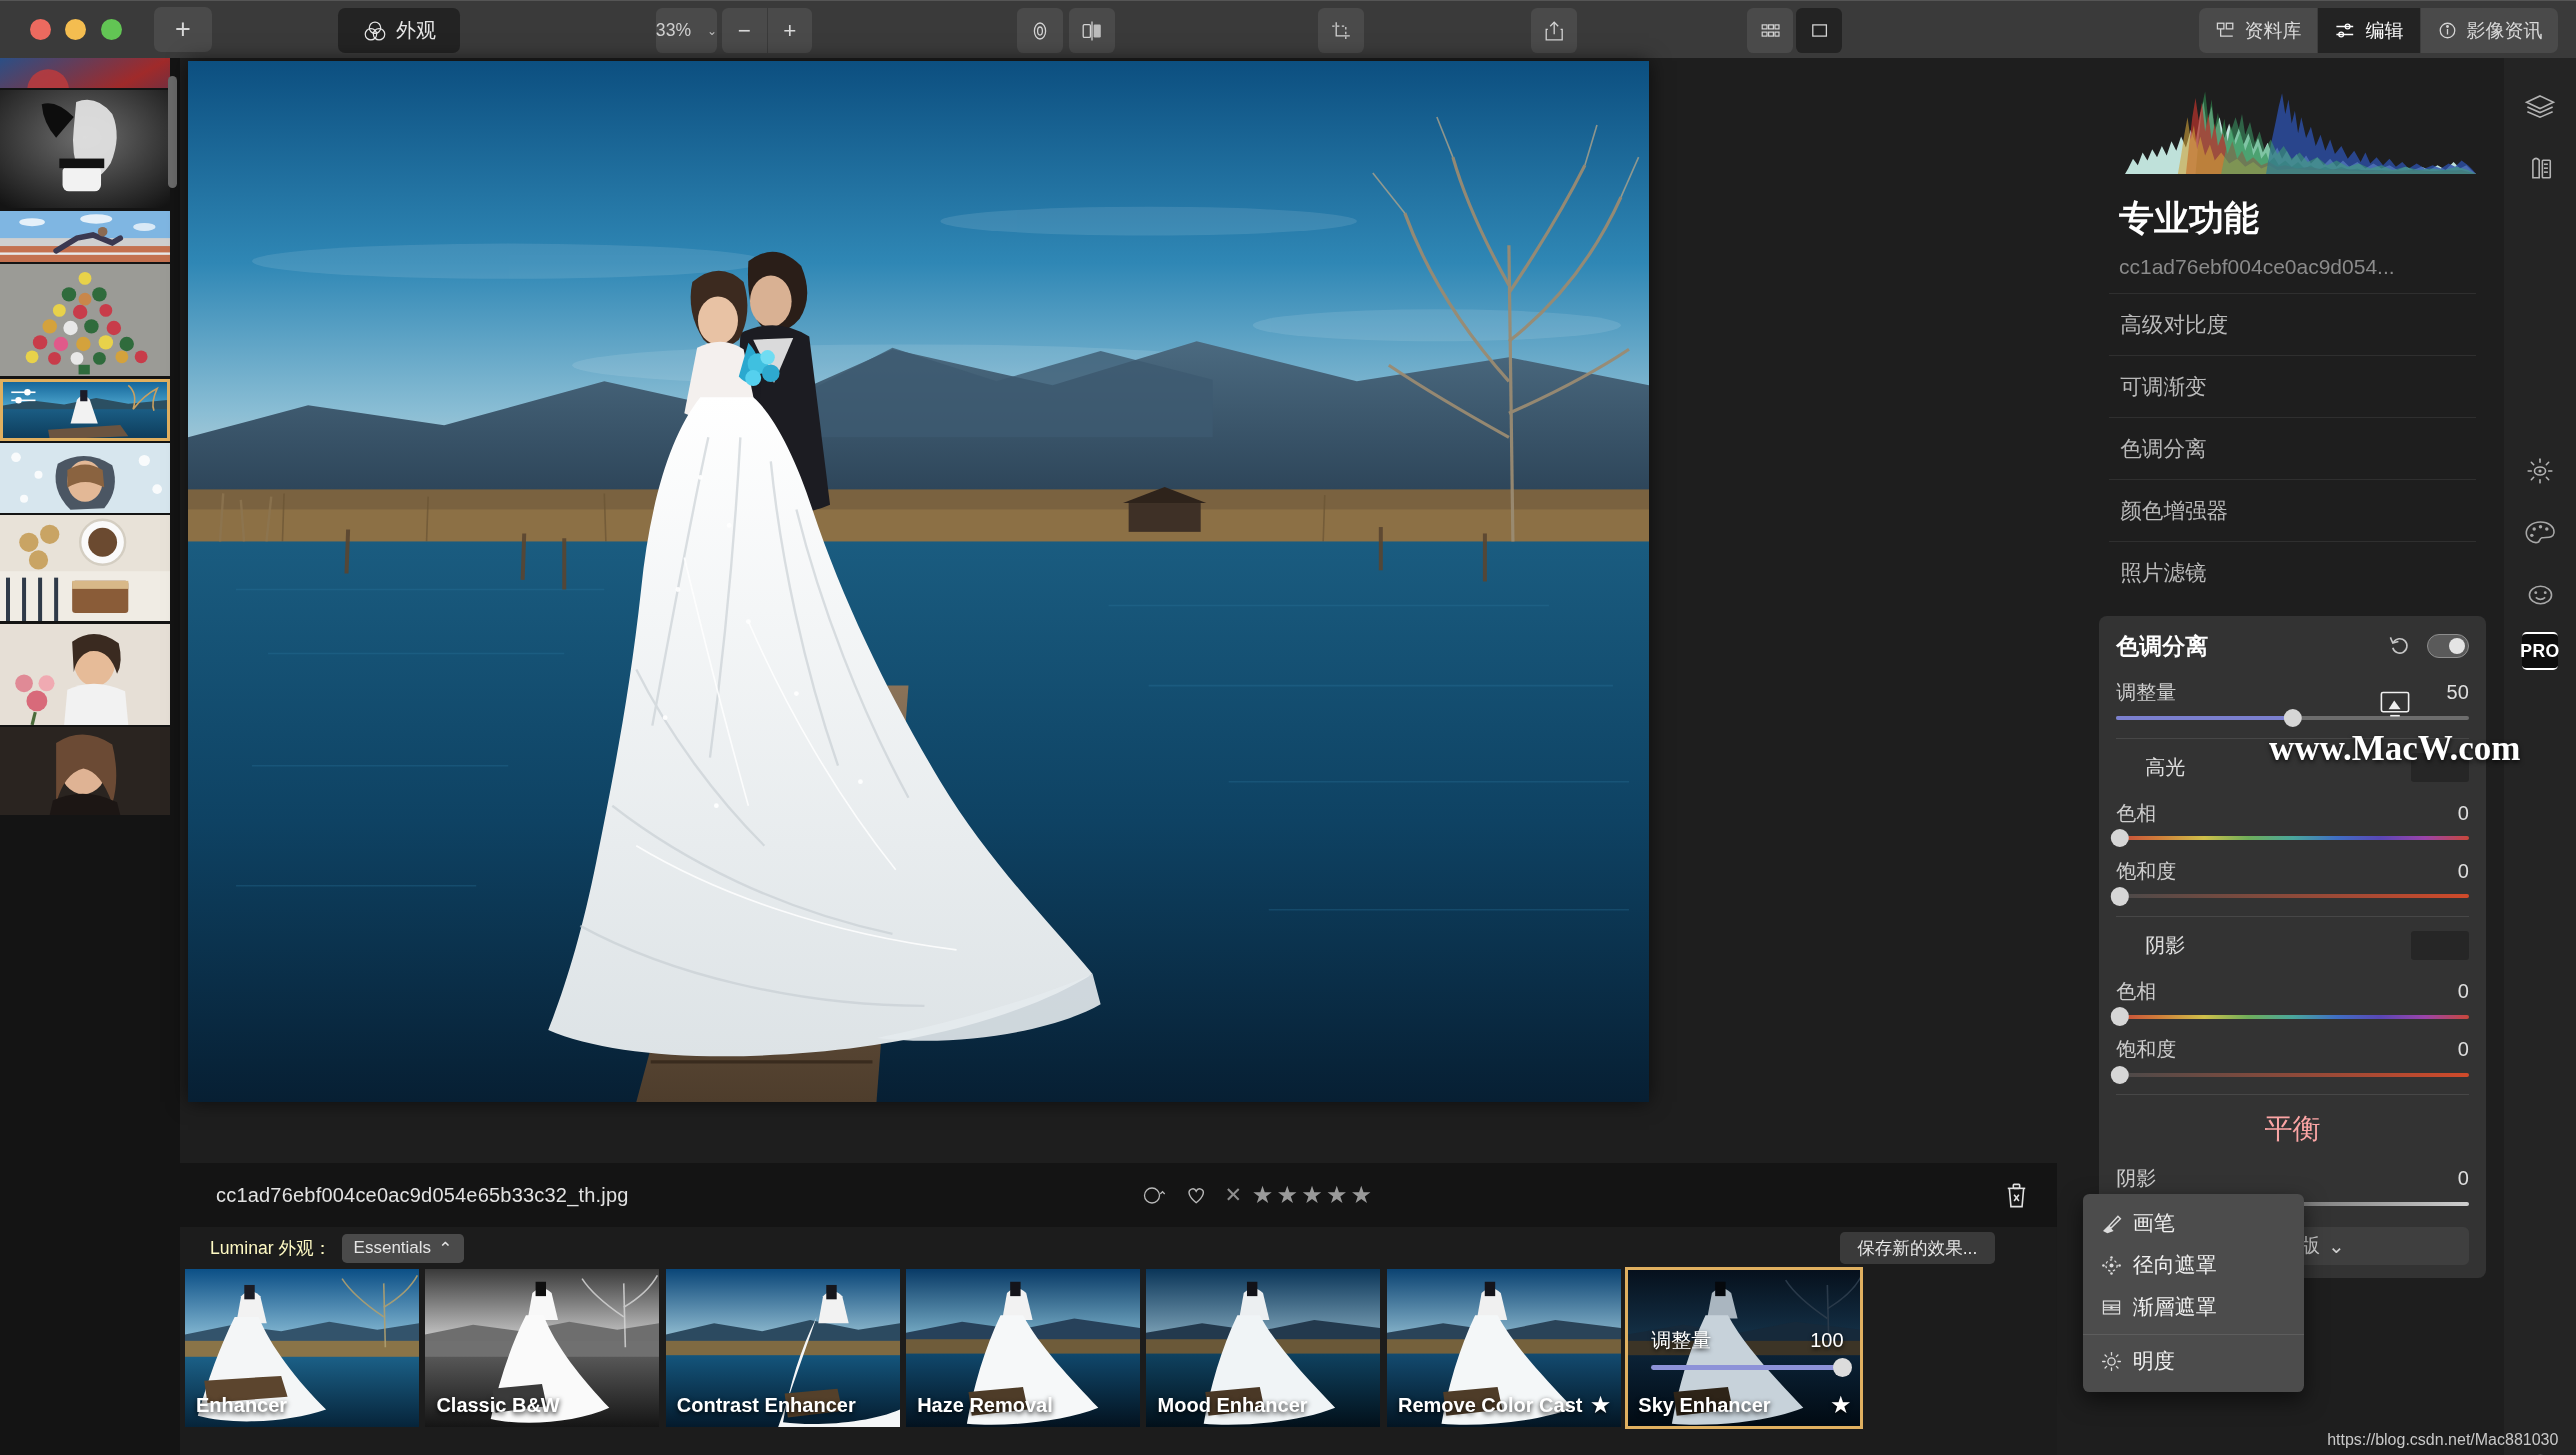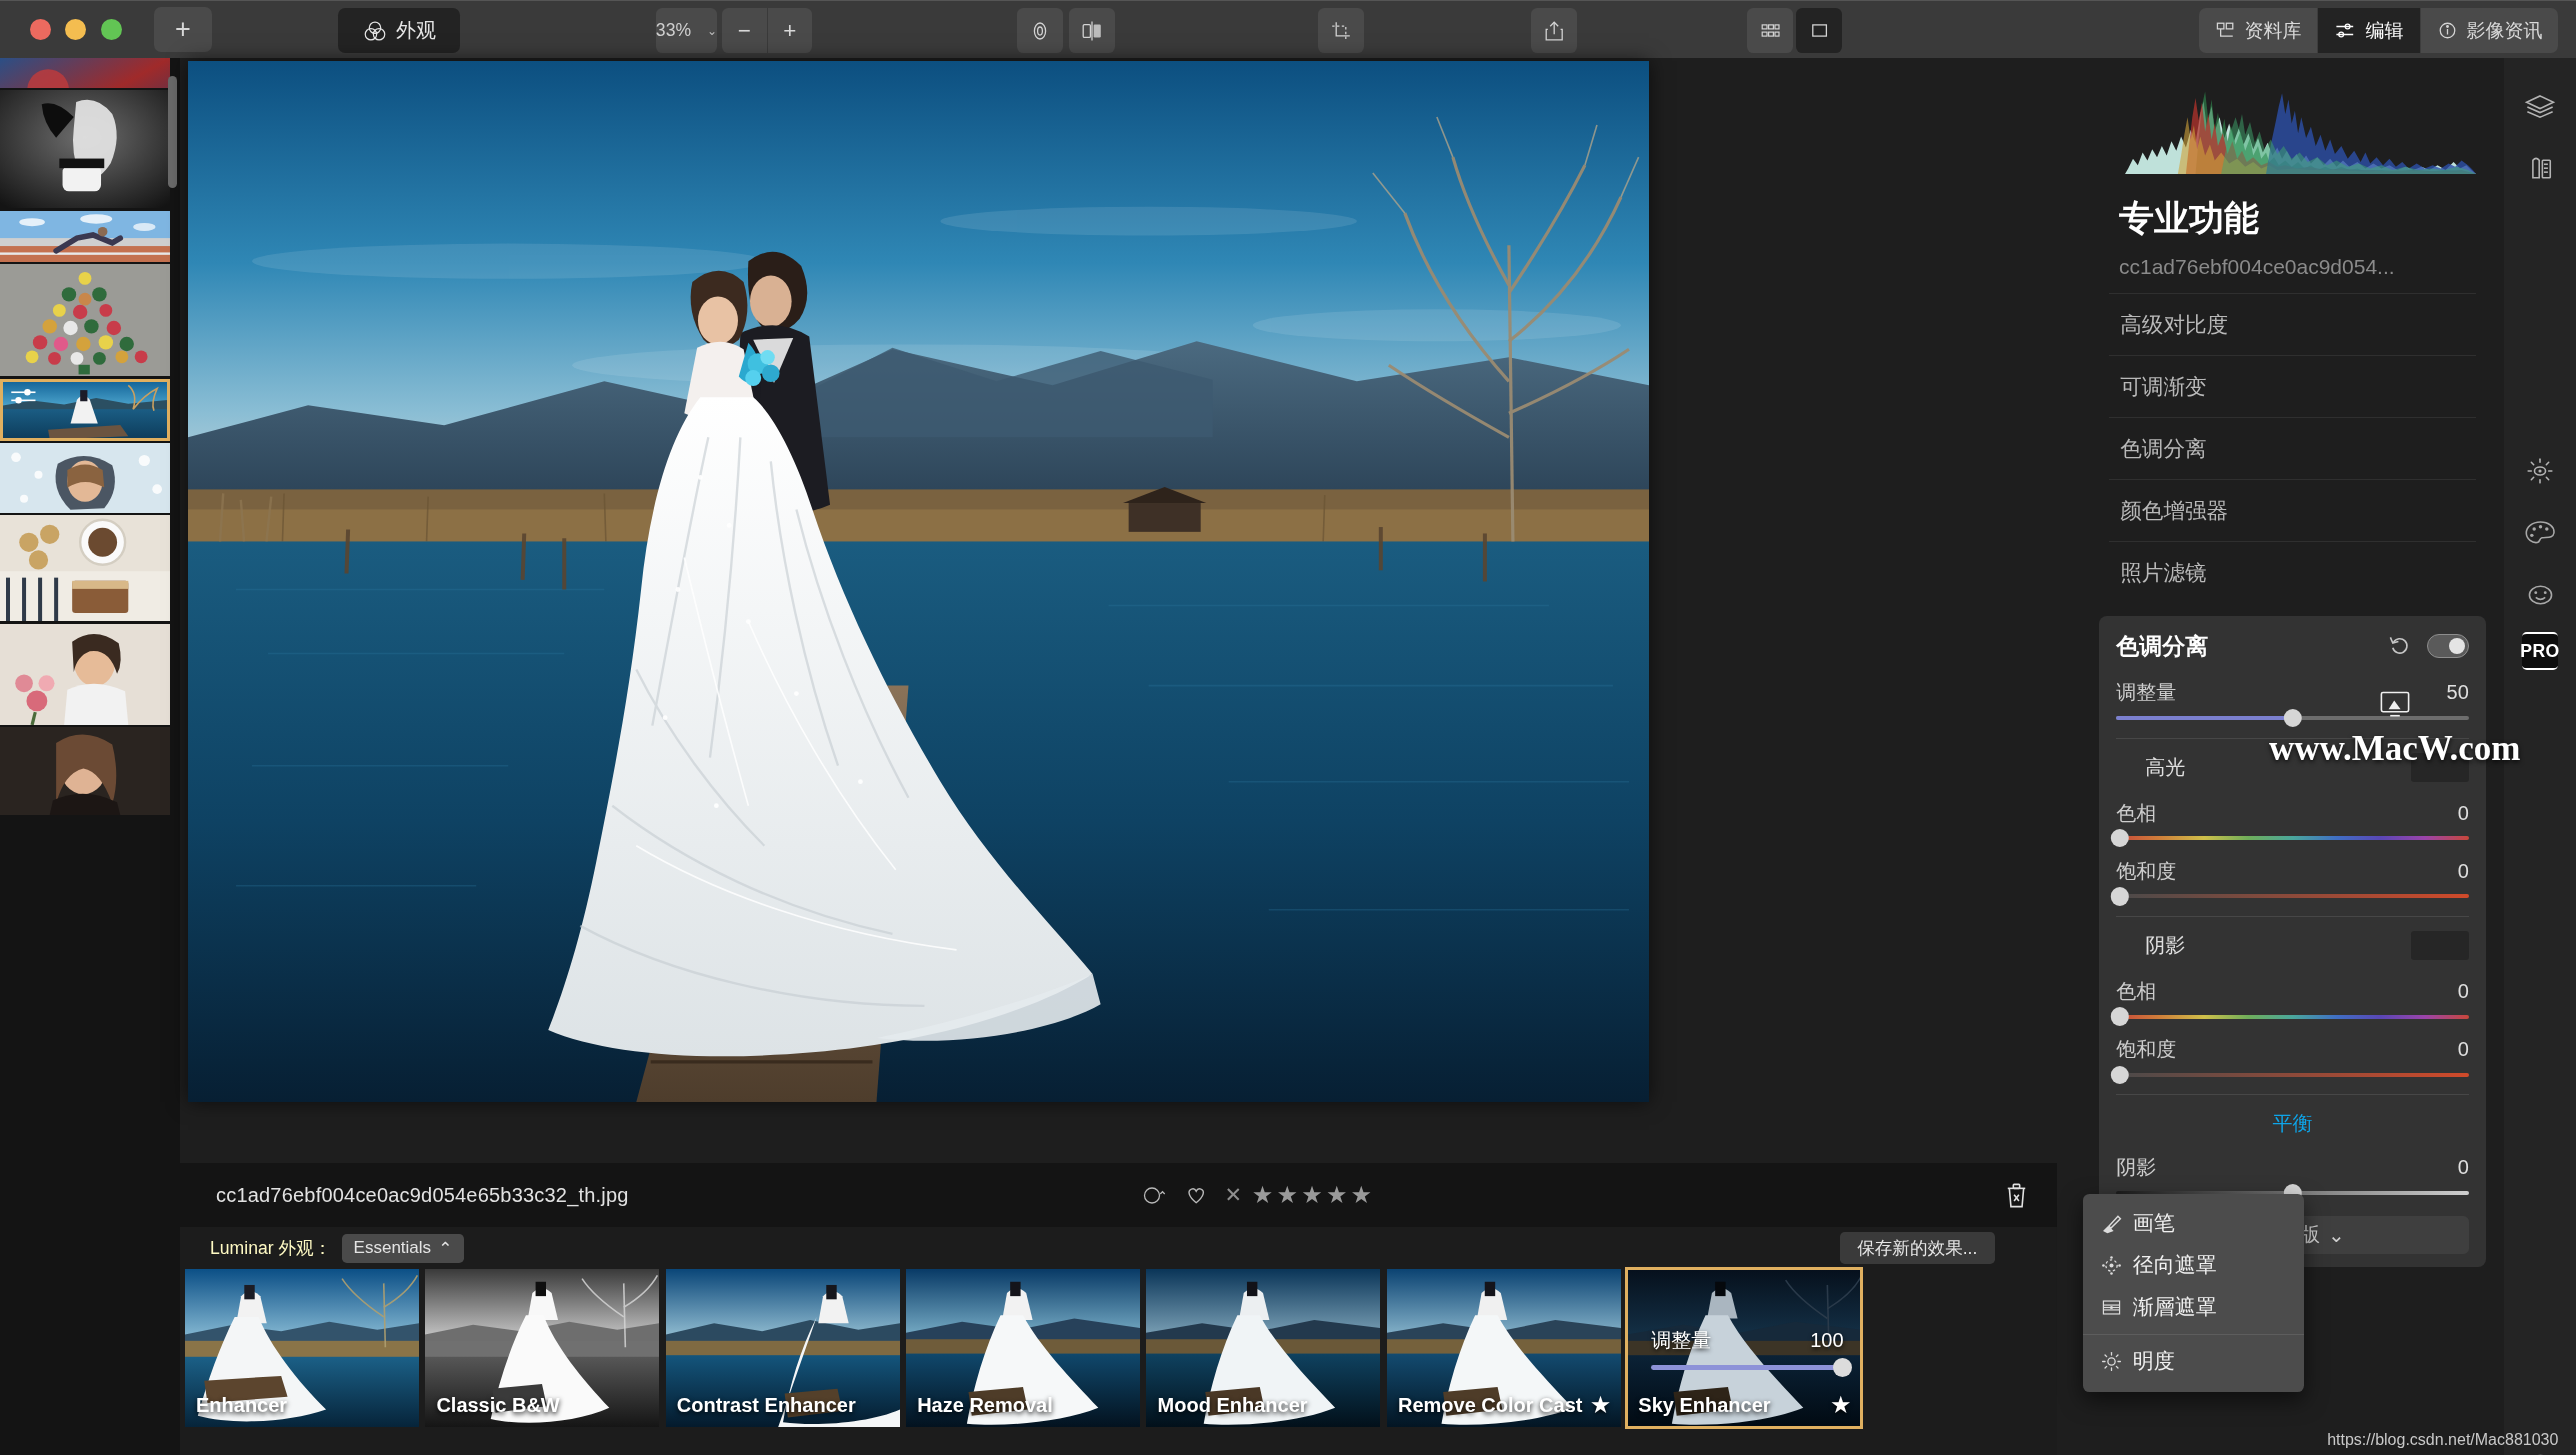--- a/index.html
+++ b/index.html
@@ -201,21 +201,21 @@
     background: #d6d6d6; transform: translateX(-50%);
   }
   .sl-track.hue { background: linear-gradient(to right,#c8473a,#cf7f3a,#cfc04a,#6fae5a,#4aa79c,#3f6fc4,#5a47b6,#9b44aa,#c8473a); }
   .sl-track.sat { background: linear-gradient(to right,#4a4a4a,#d04a2a); }
   .sl-track.bal { background: linear-gradient(to right,#1d1d1d,#cfcfcf); }
 
   .mod-div { margin: 17.6px 0 0 0; border-top: 0.8px solid #474747; }
   .grp-head { display: flex; align-items: center; justify-content: space-between; margin-top: 14.4px; }
   .grp-title { color: #e0e0e0; font-size: 20px; margin-left: 29px; }
   .swatch { width: 58px; height: 29px; background: #262626; border-radius: 3.2px; }
-  .center-lab { text-align: center; color: #0ea5e9; font-size: 20px; margin-top: 14.4px; }
+  .center-lab { text-align: center; color: #fca5a5; font-size: 28px; margin-top: 14.4px; }
 
   .maskbtn {
     margin-top: 21px; height: 38px; border-radius: 5.6px; background: #3f3f3f;
     display: flex; align-items: center; justify-content: center; gap: 8px;
     color: #cfcfcf; font-size: 20px;
   }
 
   
   .popup {
     position: absolute; left: 2083px; top: 1194px; width: 221px;

